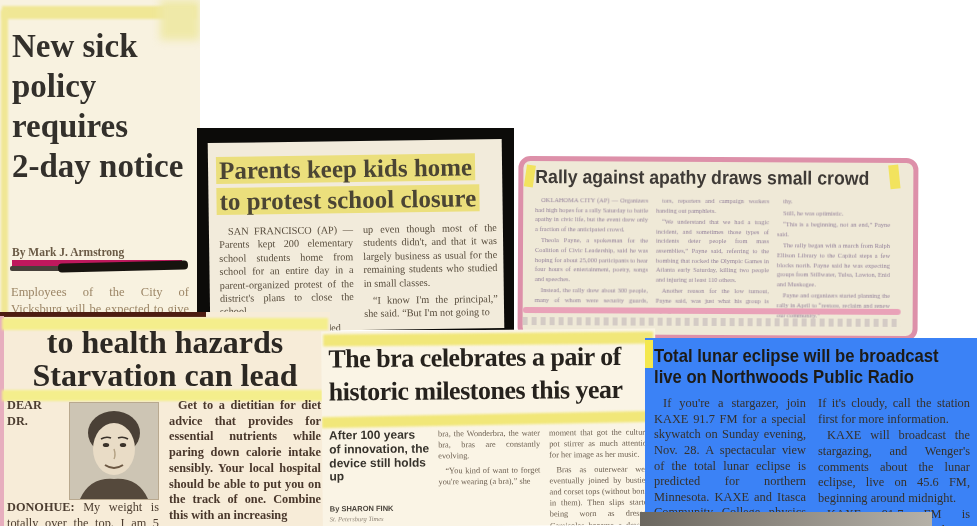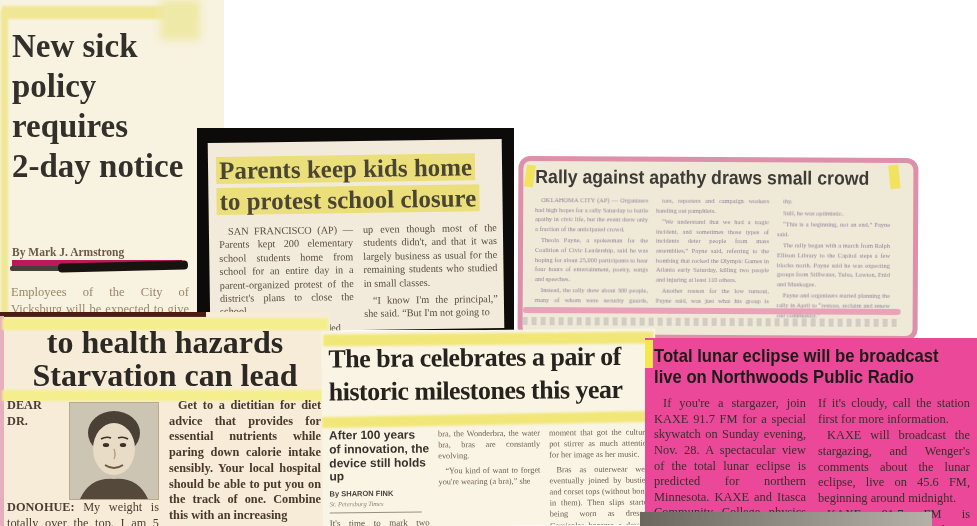--- a/index.html
+++ b/index.html
@@ -7,21 +7,21 @@
          font-family:"Liberation Serif",serif;}
   .abs{position:absolute;}
   .clip{position:absolute;overflow:hidden;}
   .serifhead{font-family:"Liberation Serif",serif;font-weight:700;}
   .sanshead{font-family:"Liberation Sans",sans-serif;font-weight:700;}
   .just{text-align:justify;text-justify:inter-word;}
   p{margin:0;}
   .ind{text-indent:9px;}
 
   
-  #c1{left:0;top:0;width:200px;height:330px;background:#f8f2e0;padding-left:24px;}
+  #c1{left:0;top:0;width:200px;height:330px;background:#f8f2e0;}
   #c1 .hl-top{left:2px;top:6px;width:194px;height:13px;background:#f0e795;filter:blur(1px);}
   #c1 .hl-left{left:1px;top:10px;width:7px;height:312px;background:#f0e795;filter:blur(1px);}
   #c1 .hl-tr{left:160px;top:0;width:40px;height:40px;background:#efe9a8;filter:blur(4px);}
   #c1 .head{left:12px;top:26px;width:184px;font-size:34px;line-height:1.18;color:#33302b;
             transform:scaleX(.97);transform-origin:left top;}
   #c1 .byline{left:12px;top:246px;width:170px;font-size:11.5px;font-weight:700;color:#6a5a45;
               border-bottom:7px solid #be185d;padding-bottom:2px;}
   #c1 .redact-a{left:10px;top:266px;width:52px;height:5px;background:#46403a;border-radius:2px;}
   #c1 .redact-b{left:58px;top:262px;width:130px;height:9px;background:#17140f;border-radius:4px;
                 transform:rotate(-1.4deg);}
@@ -66,30 +66,30 @@
   #c4 .colB p{margin-bottom:2px;}
 
   
   #c5{left:322px;top:330px;width:334px;height:196px;background:#faf4e5;transform:rotate(-.5deg);}
   #c5 .hl1{left:2px;top:3px;width:330px;height:12px;background:#f1e779;filter:blur(1px);}
   #c5 .hl2{left:0px;top:84px;width:334px;height:11px;background:#f1e779;filter:blur(1px);transform:rotate(-.6deg);}
   #c5 .head{left:7px;top:12px;width:326px;font-size:26px;line-height:1.25;letter-spacing:-.5px;color:#26221d;}
   #c5 .cols{left:7px;top:98px;width:322px;display:flex;gap:9px;}
   #c5 .colA{width:100px;}
   #c5 .subhead{font-family:"Liberation Sans",sans-serif;font-weight:700;font-size:12px;line-height:1.15;color:#37332c;}
-  #c5 .byline{font-family:"Liberation Sans",sans-serif;font-weight:700;font-size:7.5px;color:#4a443c;margin-top:5px;}
+  #c5 .byline{font-family:"Liberation Sans",sans-serif;font-weight:700;font-size:7.5px;color:#4a443c;margin-top:20px;}
   #c5 .credit{font-size:6.5px;font-style:italic;color:#8d8274;margin-top:2px;}
   #c5 .rule{width:92px;height:1px;background:#9a8f7d;margin:5px 0 4px;}
   #c5 .colA .body{font-size:9px;line-height:1.35;color:#5f5344;}
   #c5 .colB,#c5 .colC{width:102px;font-size:8.3px;line-height:1.35;color:#6c5f50;}
   #c5 p{margin-bottom:3px;text-indent:7px;}
   #c5 p.noind{text-indent:0;}
 
   
-  #c6{left:645px;top:338px;width:332px;height:188px;background:#ec4899;}
+  #c6{left:645px;top:338px;width:332px;height:188px;background:#3b82f6;}
   #c6 .ymark{left:0;top:2px;width:8px;height:28px;background:#f4e84e;filter:blur(.6px);}
   #c6 .head{left:9px;top:8px;width:352px;font-size:18.5px;line-height:1.12;color:#1d1b17;
             transform:scaleX(.90);transform-origin:left top;}
   #c6 .cols{left:9px;top:58px;width:316px;display:flex;gap:12px;}
   #c6 .col{width:152px;font-size:12.4px;line-height:1.26;color:#35312b;}
   #c6 p{margin-bottom:1px;}
 
   .shadowstrip{left:640px;top:512px;width:292px;height:14px;
                background:linear-gradient(90deg,#6b675f 0%,#8d8880 45%,#b5b1a8 100%);}
 </style>

